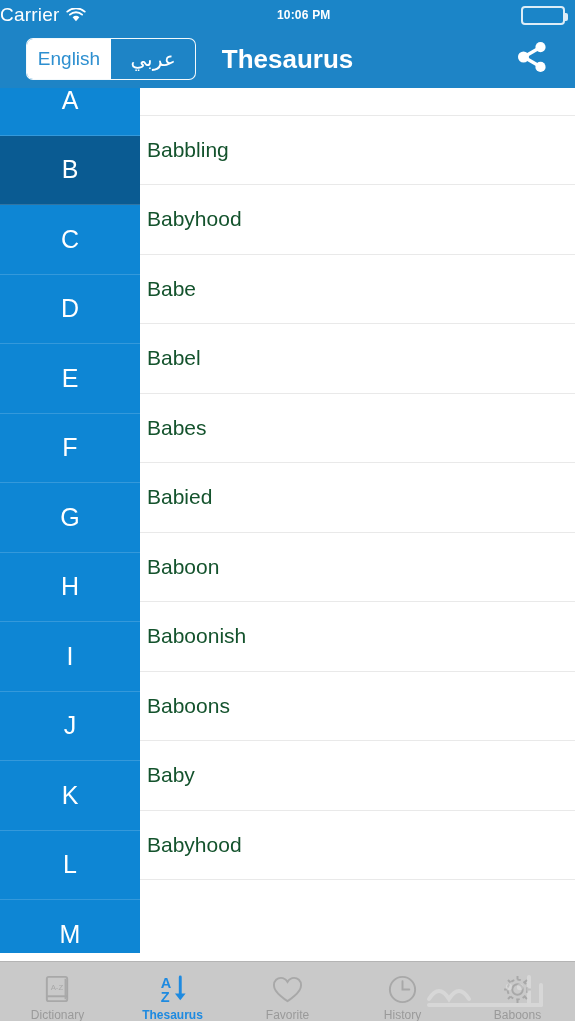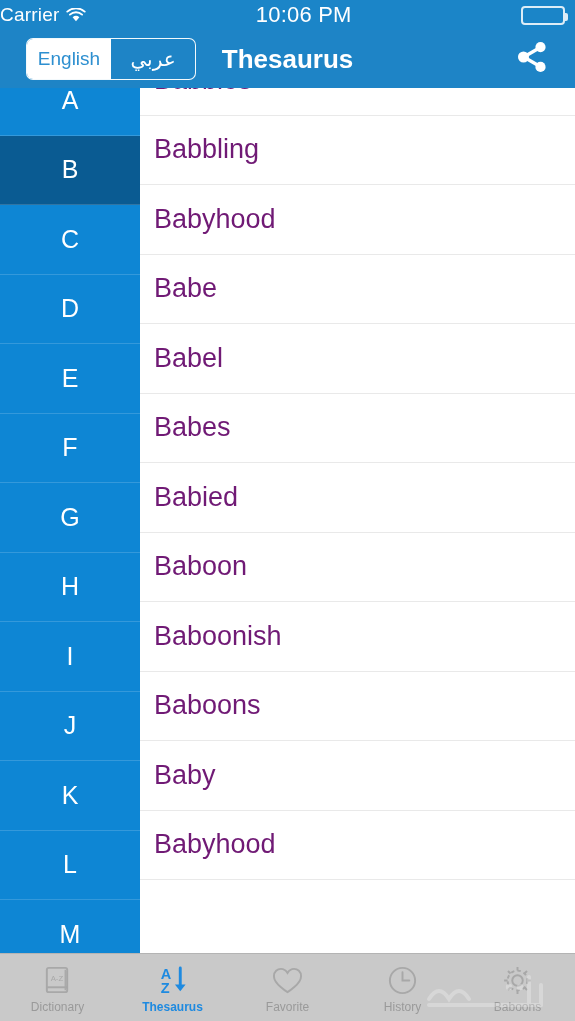--- a/index.html
+++ b/index.html
@@ -14,21 +14,21 @@
   
   .statusbar {
     position:absolute; top:0; left:0; width:575px; height:30px;
     background:#1b85c8;
     display:flex; align-items:center;
     color:#ffffff;
   }
   .sb-left { display:flex; align-items:center; gap:7px; flex:0 0 auto; }
   .sb-carrier { font-size:19px; letter-spacing:.2px; }
   .wifi-icon { display:block; width:20px; height:15px; }
-  .sb-center { flex:1; text-align:center; font-size:22px; font-weight:normal; letter-spacing:.2px; }
+  .sb-center { flex:1; text-align:center; font-size:12px; font-weight:bold; letter-spacing:.2px; }
   .sb-right { flex:0 0 auto; padding-right:10px; display:flex; align-items:center; }
   .battery {
     width:44px; height:19px; border:2px solid rgba(255,255,255,.85);
     border-radius:4px; position:relative; background:transparent; padding:1.5px;
   }
   .battery::after {
     content:""; position:absolute; right:-5px; top:5px;
     width:3px; height:8px; background:rgba(255,255,255,.85);
     border-radius:0 2px 2px 0;
   }
@@ -99,35 +99,35 @@
   .alpha-item.selected { background:#0a5b92; }
 
   
   .word-list {
     flex:1; position:relative; overflow:hidden; background:#ffffff;
   }
   .word-inner { position:absolute; top:-42px; left:0; right:0; }
   .word-row {
     height:69.5px;
     display:flex; align-items:center;
-    padding-left:14px;
+    padding-left:7px;
     border-bottom:1px solid #e9e9e9;
-    font-size:27px;
-    color:#701a75;
+    font-size:21px;
+    color:#14532d;
     background:#ffffff;
     cursor:pointer;
   }
 
   
   .tabbar {
-    position:absolute; bottom:0; left:0; width:575px; height:68px;
+    position:absolute; bottom:0; left:0; width:575px; height:60px;
     background:#c9c9c9;
     border-top:1px solid #b4b4b4;
     display:flex;
-    align-items:center;
+    align-items:flex-end;
   }
   .tab {
     flex:1;
     display:flex; flex-direction:column; align-items:center; justify-content:center;
     gap:2px;
     cursor:pointer;
     color:#9a9a9a;
     position:relative;
   }
   .tab.active { color:#1e8ae0; }

